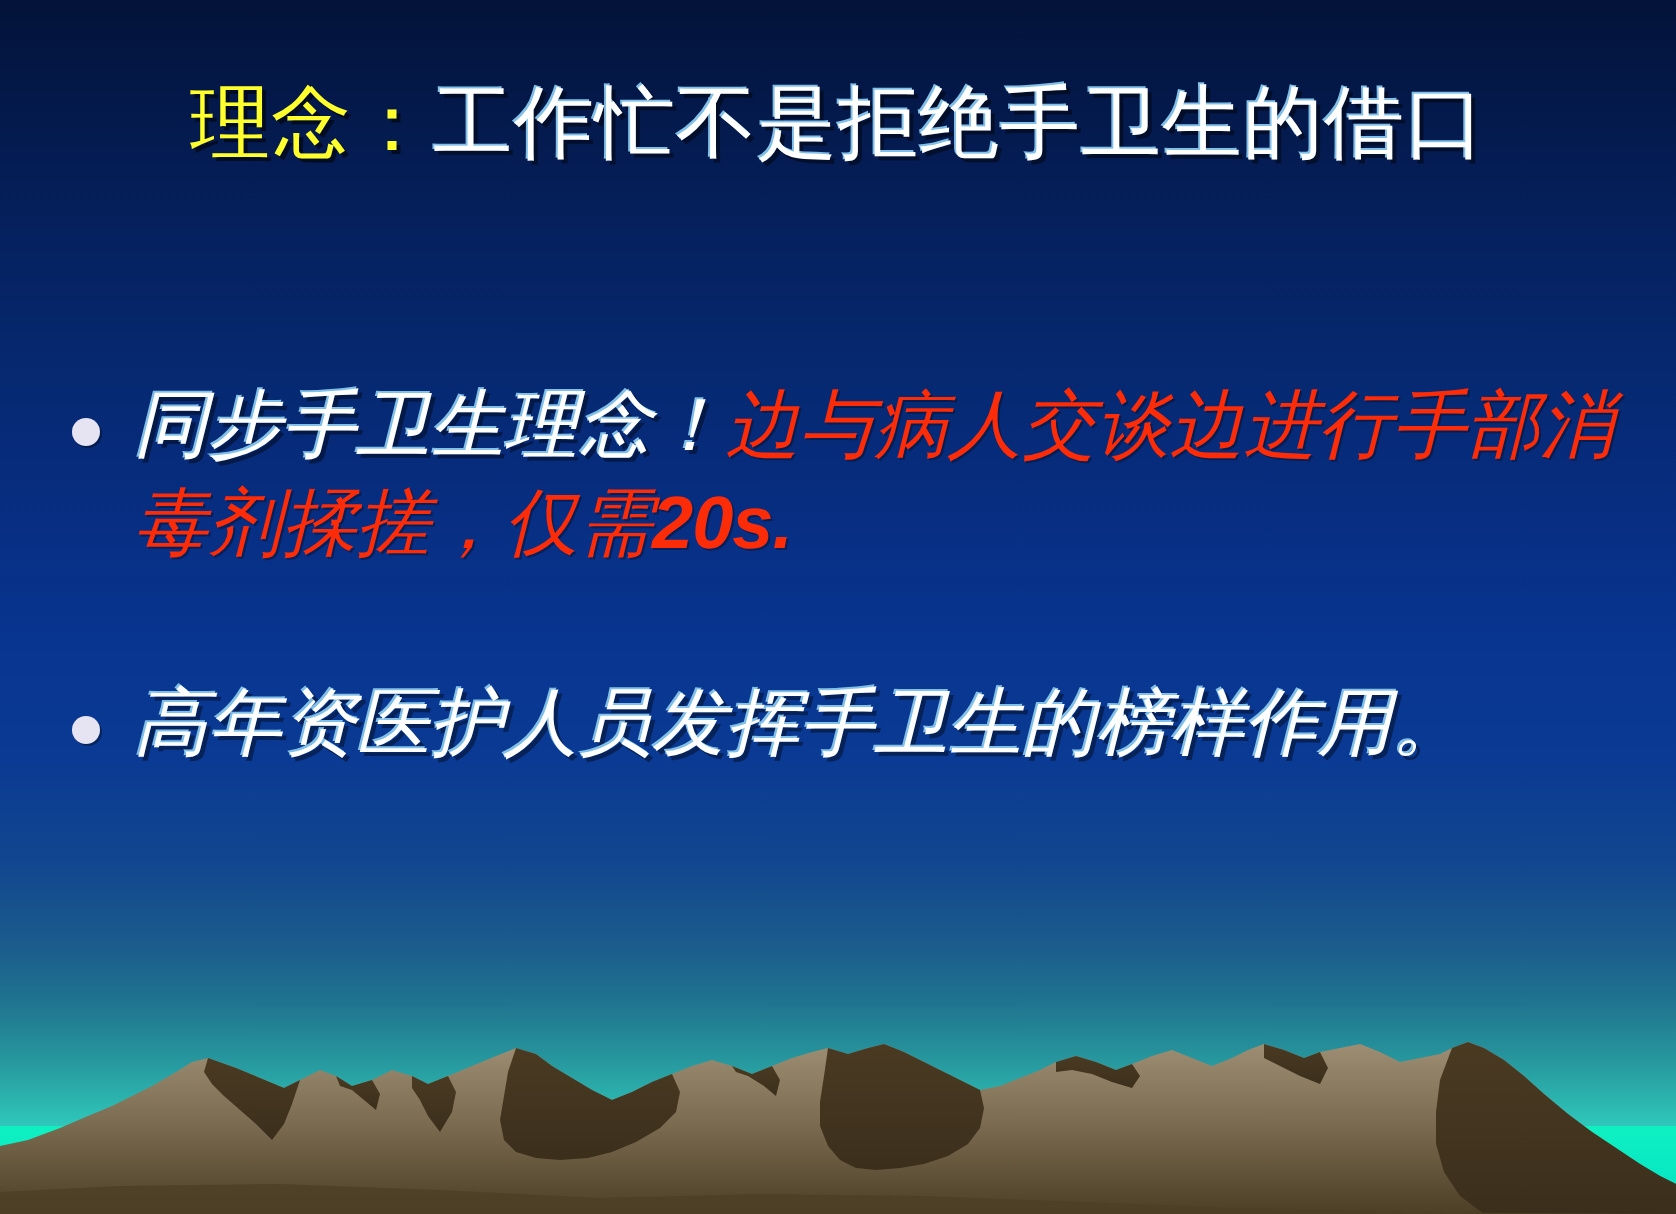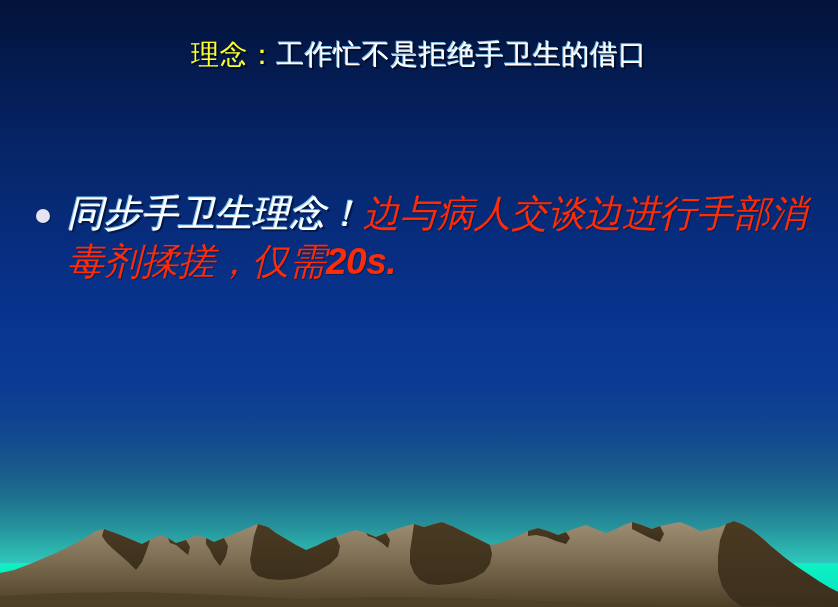--- a/index.html
+++ b/index.html
@@ -61,21 +61,21 @@
     height: 107px;
   }
 
   
   #title {
     position: absolute;
     left: 0;
     top: 38px;
     width: 838px;
     text-align: center;
-    font-size: 28px;
+    font-size: 40px;
     line-height: 1.18;
     letter-spacing: 0.5px;
     white-space: nowrap;
   }
   .t-yellow {
     color: #ffff2e;
     text-shadow: 2px 2px 0 rgba(0,0,0,0.55);
   }
   .t-white {
     color: #ffffff;
@@ -186,16 +186,22 @@
 
   <div id="body-list">
 
     <div class="bullet-row">
       <div class="bullet-mark"></div>
       <div class="bullet-text">
         <span class="b-white">同步手卫生理念！</span><span class="b-red">边与病人交谈边进行手部消毒剂揉搓，仅需</span><span class="b-red b-red-num">20s.</span>
       </div>
     </div>
 
+    <div class="bullet-row">
+      <div class="bullet-mark"></div>
+      <div class="bullet-text">
+        <span class="b-white">高年资医护人员发挥手卫生的榜样作用。</span>
+      </div>
+    </div>
 
   </div>
 
 </div>
 
 </body></html>

